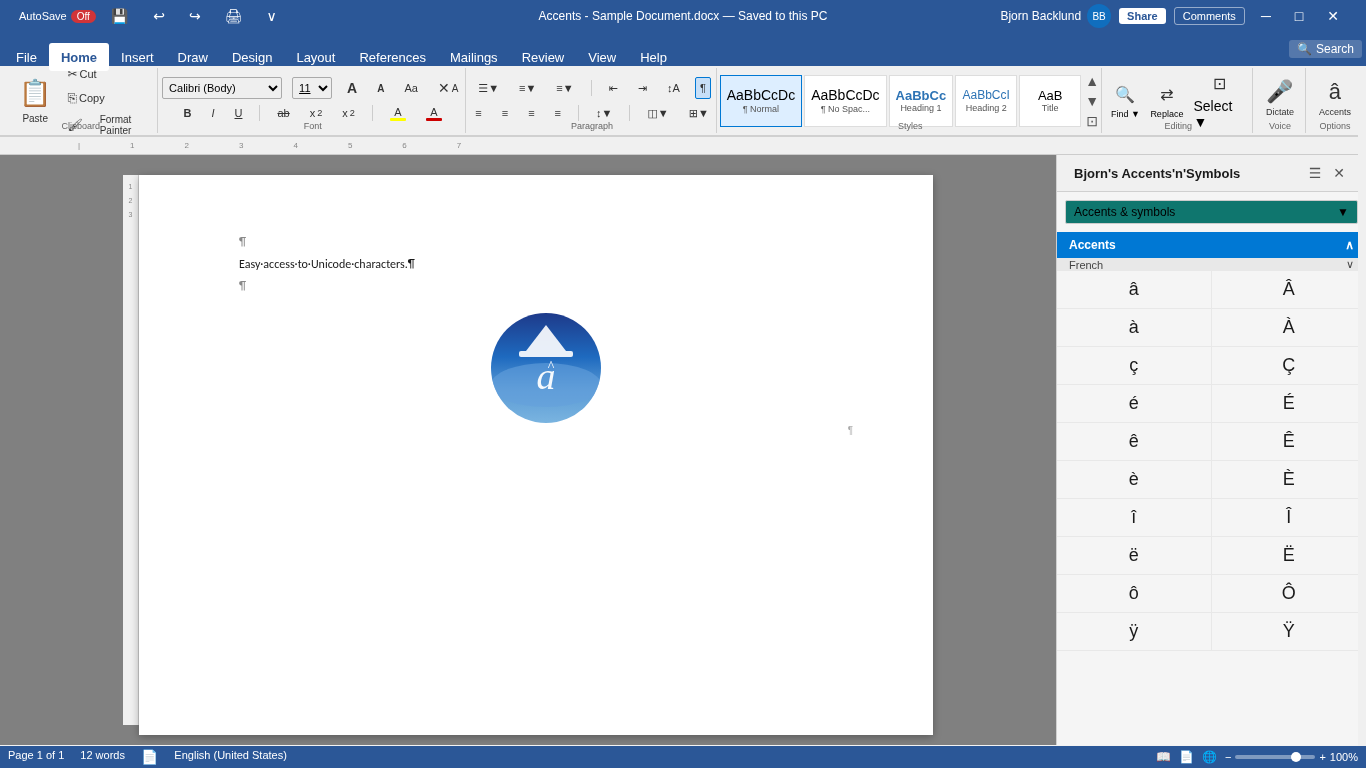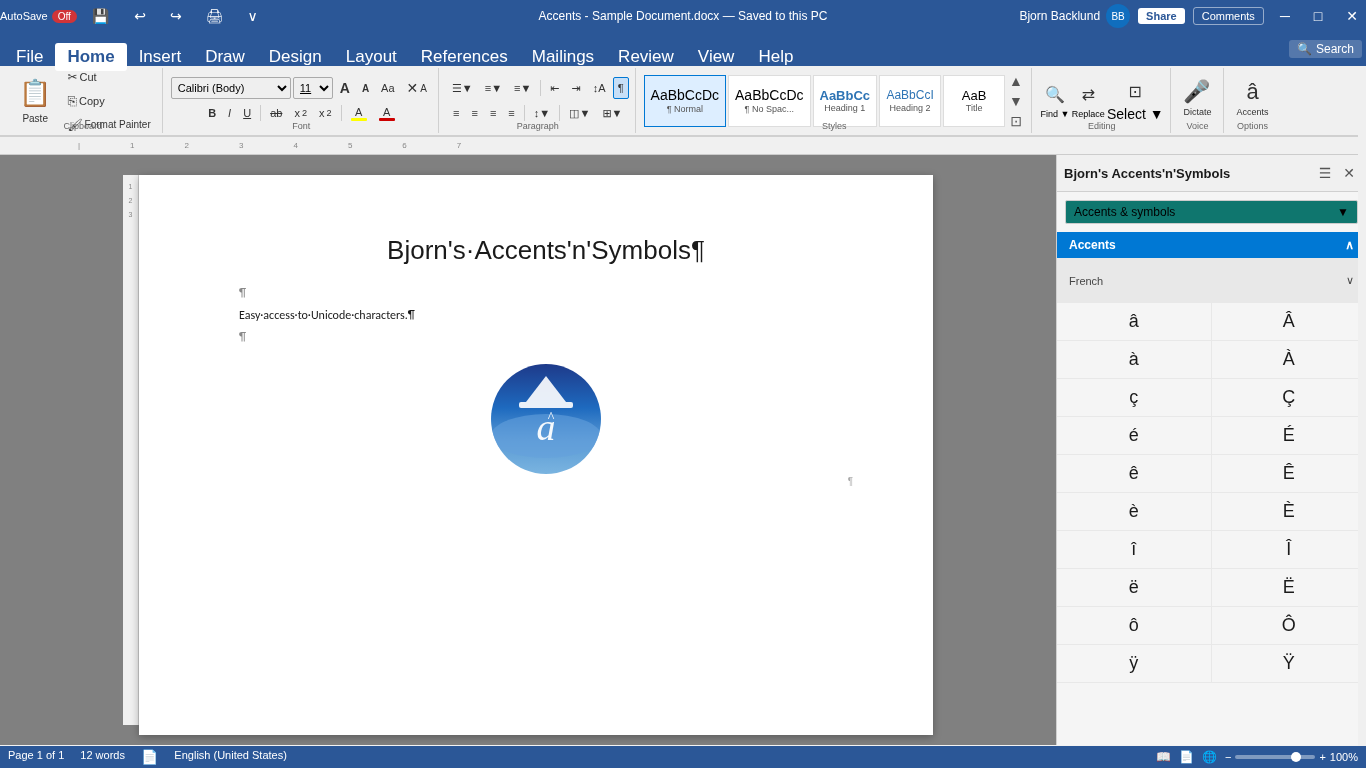--- a/index.html
+++ b/index.html
@@ -5,21 +5,21 @@
     * { box-sizing: border-box; margin: 0; padding: 0; }
     body { font-family: 'Segoe UI', Arial, sans-serif; font-size: 12px; background: #f3f3f3; overflow: hidden; width: 1366px; height: 768px; }
 
     
     .title-bar {
       background: #2b5797;
       color: white;
       height: 32px;
       display: flex;
       align-items: center;
-      padding: 0 0;
+      padding: 0 19px;
       justify-content: space-between;
       gap: 19px;
     }
     .title-bar-left { display: flex; align-items: center; gap: 8px; font-size: 12px; }
     .title-bar-center { position: absolute; left: 50%; transform: translateX(-50%); font-size: 12px; color: white; }
     .title-bar-right { display: flex; align-items: center; gap: 8px; font-size: 12px; }
     .autosave-toggle { display: flex; align-items: center; gap: 4px; font-size: 11px; }
     .toggle-off { background: #d13438; color: white; border-radius: 10px; padding: 1px 6px; font-size: 10px; }
     .win-btn { background: none; border: none; color: white; font-size: 14px; cursor: pointer; padding: 0 8px; height: 32px; line-height: 32px; }
     .user-area { display: flex; align-items: center; gap: 6px; }
@@ -34,21 +34,21 @@
     .menu-bar {
       background: #2b5797;
       display: flex;
       align-items: center;
       height: 34px;
       padding: 0 4px;
     }
     .menu-item {
       color: white;
       padding: 6px 12px;
-      font-size: 17px;
+      font-size: 13px;
       cursor: pointer;
       border-radius: 3px;
       height: 28px;
       display: flex;
       align-items: center;
       margin-top: 16px;
     }
     .menu-item.active { background: white; color: #2b5797; font-weight: 600; }
 
     
@@ -73,21 +73,21 @@
     }
     .toolbar-group:last-child { border-right: none; }
     .toolbar-group-label {
       position: absolute;
       bottom: 2px;
       font-size: 9px;
       color: #666;
       white-space: nowrap;
       text-align: center;
     }
-    .toolbar-row { display: flex; align-items: center; gap: 2px; }
+    .toolbar-row { display: flex; align-items: center; gap: 10px; }
     .tb-btn {
       background: none;
       border: 1px solid transparent;
       border-radius: 2px;
       padding: 2px 4px;
       cursor: pointer;
       font-size: 11px;
       display: flex;
       align-items: center;
       gap: 2px;
@@ -222,21 +222,21 @@
       width: 310px;
       background: #f5f5f5;
       border-left: 1px solid #d0d0d0;
       display: flex;
       flex-direction: column;
     }
 
     .sidebar-header {
       background: #f0f0f0;
       border-bottom: 1px solid #d0d0d0;
-      padding: 8px 7px;
+      padding: 8px 17px;
       display: flex;
       align-items: center;
       justify-content: space-between;
     }
 
     .sidebar-title {
       font-size: 13px;
       font-weight: 600;
       color: #1a1a1a;
     }
@@ -268,21 +268,21 @@
       padding: 6px 12px;
       font-size: 12px;
       font-weight: 600;
       display: flex;
       align-items: center;
       justify-content: space-between;
     }
 
     .section-header {
       background: #e8e8e8;
-      padding: 16px 12px;
+      padding: 0 12px;
       font-size: 11px;
       color: #444;
       display: flex;
       align-items: center;
       justify-content: space-between;
     }
 
     .char-grid {
       display: grid;
       grid-template-columns: 1fr 1fr;
@@ -556,21 +556,20 @@
 
     <div class="v-ruler">
       <span>1</span>
       <br>
       <span>2</span>
       <br>
       <span>3</span>
     </div>
 
     <div class="page">
-      <div class="doc-title">Bjorn's·Accents'n'Symbols¶</div>
       <div class="doc-para para-mark">¶</div>
       <div class="doc-para">Easy·access·to·Unicode·characters.¶</div>
       <div class="doc-para para-mark">¶</div>
 
       <div class="doc-logo">
         <div class="logo-circle">
 
           <svg width="110" height="110" style="position:absolute;top:0;left:0;">
 
             <ellipse cx="55" cy="72" rx="55" ry="22" fill="rgba(100,160,220,0.6)"></ellipse>

